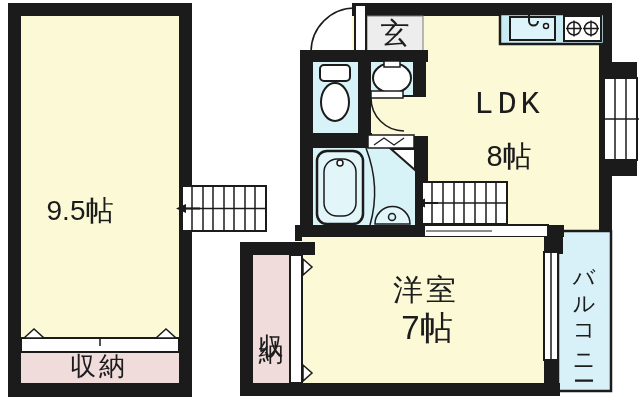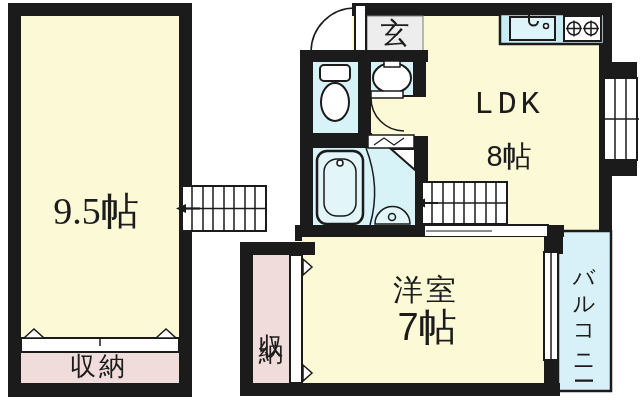--- a/index.html
+++ b/index.html
@@ -8,27 +8,27 @@
     font-family:"Liberation Sans","DejaVu Sans",sans-serif;
   }
   #plan-svg{position:absolute;left:0;top:0;}
   .lbl{
     position:absolute;transform:translate(-50%,-50%);
     color:#1c1c1c;white-space:nowrap;line-height:1;z-index:5;
     font-family:"Liberation Sans","DejaVu Sans",sans-serif;
   }
   .v{writing-mode:vertical-rl;}
   .loft-name{left:97px;top:173px;font-size:30px;letter-spacing:2px;}
-  .loft-size{left:96px;top:211px;font-size:38px;font-family:Liberation Serif, serif;}
+  .loft-size{left:80px;top:211px;font-size:28px;}
   .loft-sto{left:99px;top:366px;font-size:26px;letter-spacing:3px;}
   .genkan{left:395px;top:33px;font-size:29px;}
   .ldk-name{left:509px;top:105px;font-size:32px;letter-spacing:4px;font-family:Liberation Mono, monospace;}
   .ldk-size{left:509px;top:156px;font-size:29px;}
   .west-name{left:426px;top:290px;font-size:30px;letter-spacing:3px;}
-  .west-size{left:427px;top:327px;font-size:38px;}
+  .west-size{left:427px;top:327px;font-size:33px;}
   .west-sto{left:271px;top:320px;font-size:25px;letter-spacing:7px;}
   .balcony{left:584px;top:313px;font-size:22px;letter-spacing:4px;}
 </style>
 </head>
 <body>
 
 <div id="stage">
 
 <svg id="plan-svg" width="640" height="400" viewBox="0 0 640 400">
   <rect width="640" height="400" fill="#ffffff"></rect>

